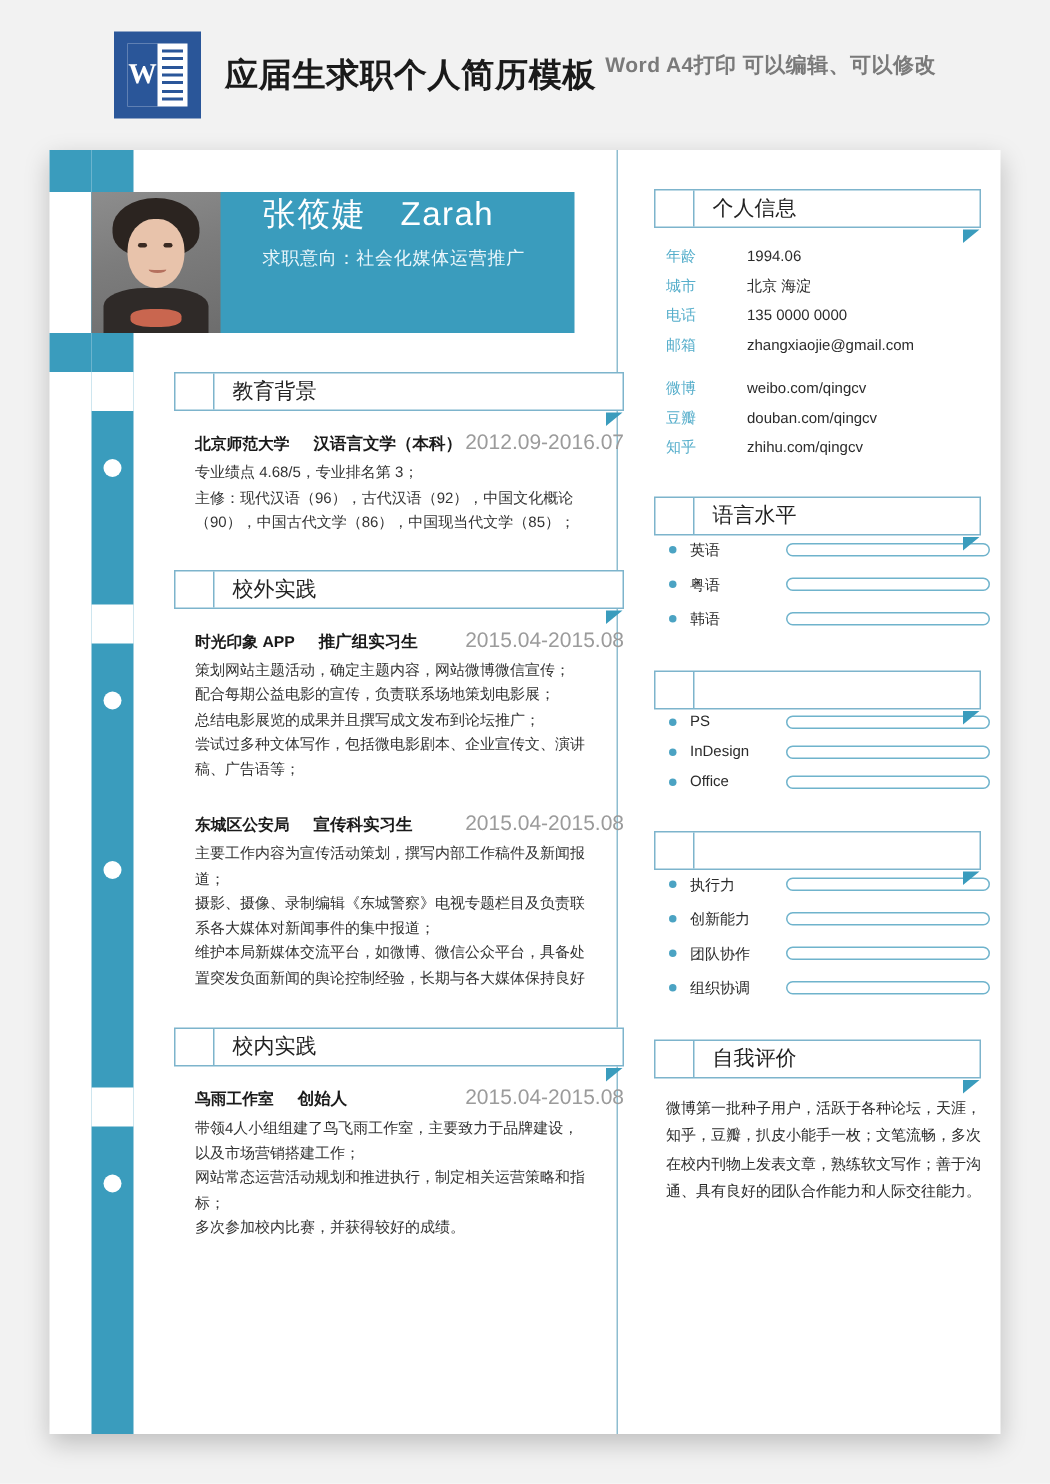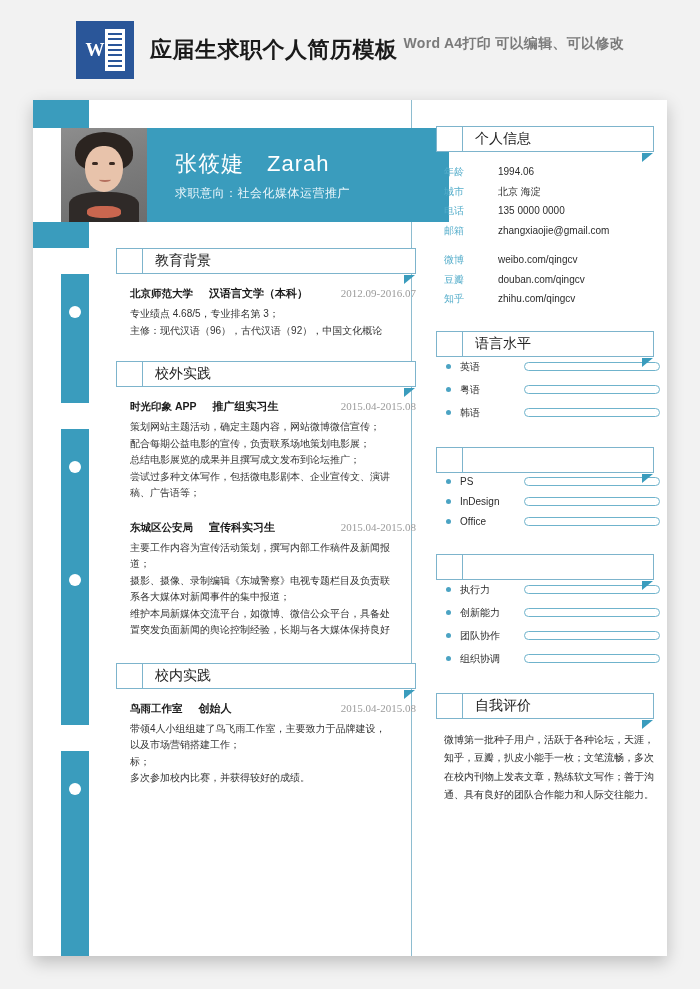--- a/index.html
+++ b/index.html
@@ -77,23 +77,23 @@
     background: #3a9cbd;
   }
   .rail-dot {
     position: absolute; left: 36px; width: 12px; height: 12px;
     border-radius: 50%; background: #ffffff;
   }
 
   
   .hero {
     position: absolute; left: 28px; top: 28px;
-    width: 388px; height: 94px;
+    width: 322px; height: 94px;
     background: #3a9cbd;
-    display: flex; align-items: center;
+    display: flex; 
   }
   .photo {
     width: 86px; height: 94px;
     background: linear-gradient(165deg,#8d8d8d 0%,#7c7c7c 45%,#6d6d6d 100%);
     position: relative; overflow: hidden; flex: none;
   }
   .photo .hair {
     position: absolute; left: 14px; top: 4px; width: 58px; height: 40px;
     background: #2b2420; border-radius: 50% 50% 42% 42%;
   }
@@ -145,21 +145,21 @@
     position: absolute; left: 83px; top: 0; width: 300px;
   }
   .block { margin-bottom: 0; }
   .block-head { width: 300px; }
   .entry { padding: 12px 0 4px 14px; }
   .entry-title-row {
     display: flex; align-items: baseline; margin-bottom: 5px;
   }
   .entry-org { font-size: 10.5px; font-weight: bold; color: #1a1a1a; }
   .entry-role { font-size: 11px; font-weight: bold; color: #1a1a1a; margin-left: 16px; }
-  .entry-date { margin-left: auto; font-size: 11px; color: #9b9b9b; font-family: Liberation Serif, serif; }
+  .entry-date { margin-left: auto; font-size: 14px; color: #9b9b9b; }
   .entry-line { font-size: 10px; color: #333; line-height: 1.65; }
 
   
   .right-col {
     position: absolute; left: 396px; top: 0; width: 224px; margin-left: 7px;
   }
   .r-block-head { width: 218px; }
   .info-grid { padding: 10px 0 0 8px; }
   .info-row { display: flex; font-size: 10px; line-height: 1.95; }
   .info-label { width: 54px; color: #56aecb; flex: none; }
@@ -249,20 +249,21 @@
         <div class="fold"></div>
       </div>
       <div class="entry">
         <div class="entry-title-row">
           <span class="entry-org">北京师范大学</span>
           <span class="entry-role">汉语言文学（本科）</span>
           <span class="entry-date">2012.09-2016.07</span>
         </div>
         <div class="entry-line">专业绩点 4.68/5，专业排名第 3；</div>
         <div class="entry-line">主修：现代汉语（96），古代汉语（92），中国文化概论</div>
+        <div class="entry-line">（90），中国古代文学（86），中国现当代文学（85）；</div>
       </div>
     </div>
 
     <div style="height:18px;"></div>
 
     <div class="block">
       <div class="sec-head block-head">
         <div class="notch"></div>
         <div class="title">校外实践</div>
         <div class="fold"></div>
@@ -303,20 +304,21 @@
         <div class="fold"></div>
       </div>
       <div class="entry">
         <div class="entry-title-row">
           <span class="entry-org">鸟雨工作室</span>
           <span class="entry-role">创始人</span>
           <span class="entry-date">2015.04-2015.08</span>
         </div>
         <div class="entry-line">带领4人小组组建了鸟飞雨工作室，主要致力于品牌建设，</div>
         <div class="entry-line">以及市场营销搭建工作；</div>
+        <div class="entry-line">网站常态运营活动规划和推进执行，制定相关运营策略和指</div>
         <div class="entry-line">标；</div>
         <div class="entry-line">多次参加校内比赛，并获得较好的成绩。</div>
       </div>
     </div>
   </div>
 
   <div class="right-col">
     <div style="height:26px;"></div>
 
     <div>

